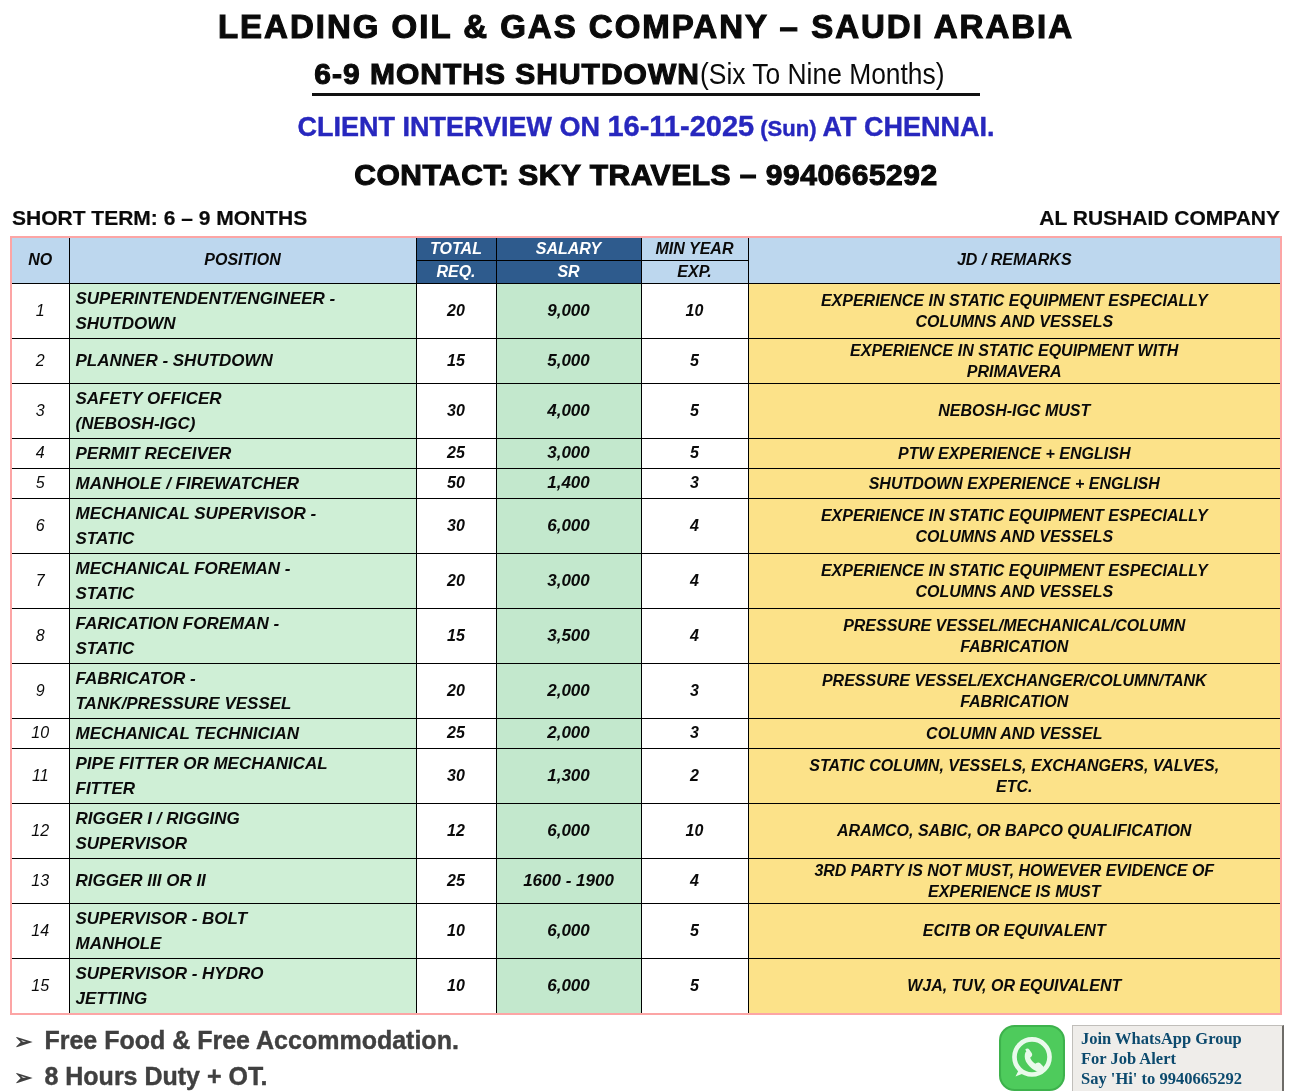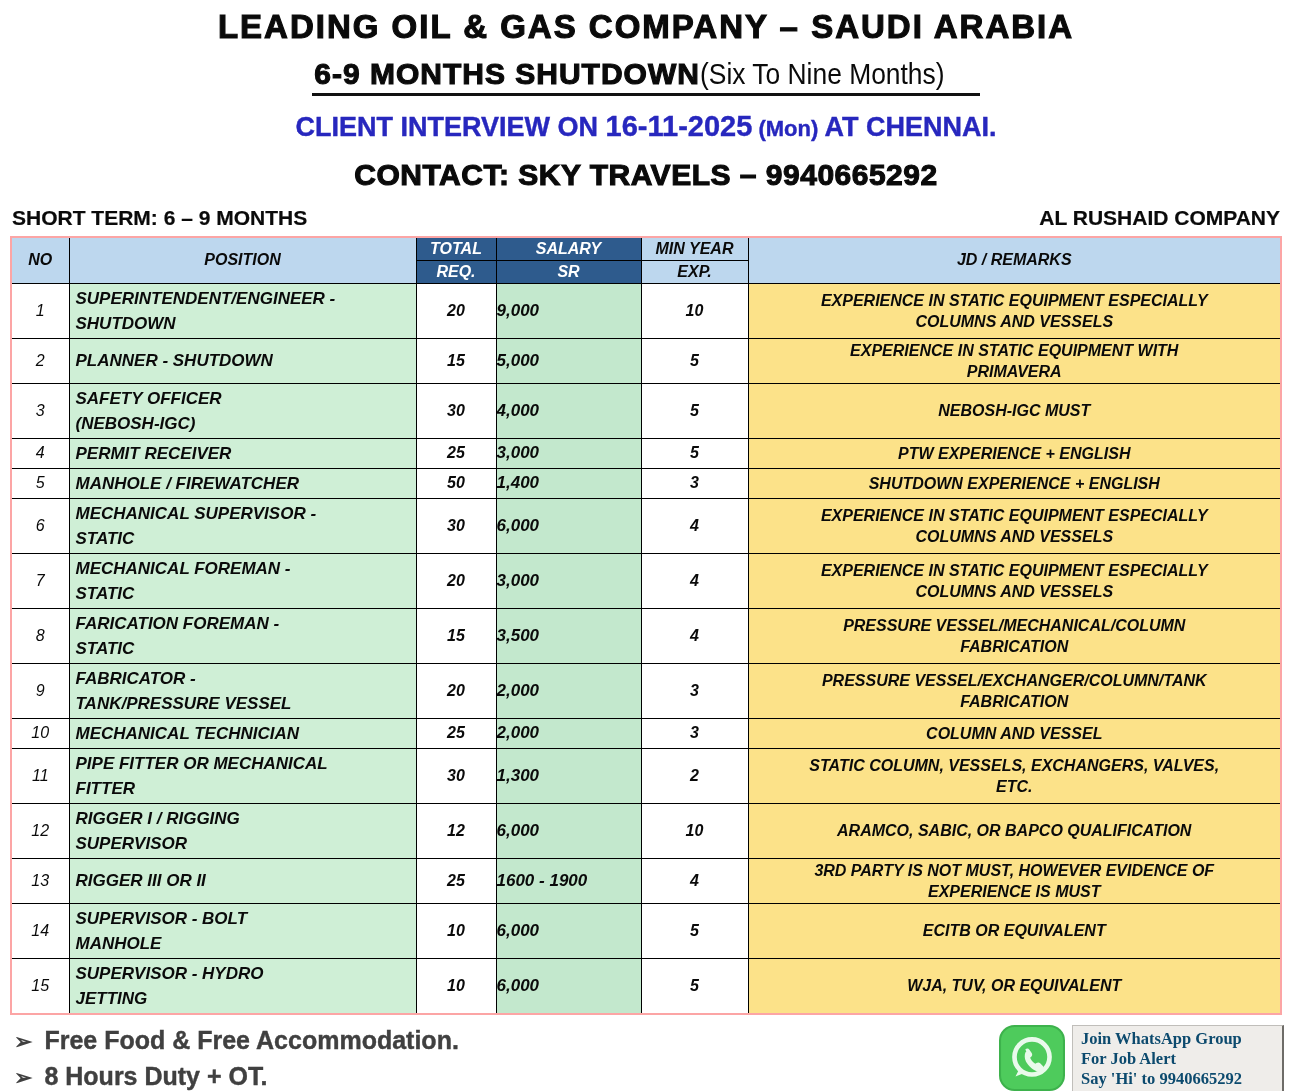--- a/index.html
+++ b/index.html
@@ -67,21 +67,21 @@
   col.c-exp { width: 107px; }
   col.c-rem { width: auto; }
 
   td { height: 27px; }
   td.no-cell { text-align: center; font-size: 16px; font-weight: 400; background: #fff; }
   td.pos-cell {
     background: #CFEFD6; text-align: left; padding: 2px 6px;
     font-size: 17px; font-weight: 700; line-height: 25px; white-space: pre-line;
   }
   td.tot-cell { background: #ffffff; text-align: center; font-size: 16px; font-weight: 700; }
-  td.sal-cell { background: #C3E8CD; text-align: left; font-size: 17px; font-weight: 700; }
+  td.sal-cell { background: #C3E8CD; text-align: center; font-size: 17px; font-weight: 700; }
   td.exp-cell { background: #ffffff; text-align: center; font-size: 16px; font-weight: 700; }
   td.rem-cell {
     background: #FCE289; text-align: center; padding: 1px 6px;
     font-size: 16px; font-weight: 700; line-height: 21px; white-space: pre-line;
   }
 
   
   .footer { position: relative; margin-top: 8px; padding-left: 14px; }
   .bullet-line {
     font-size: 25px; line-height: 34px; font-weight: 700;
@@ -105,21 +105,21 @@
 </head>
 <body>
 
 <div class="page-title heavy">LEADING OIL &amp; GAS COMPANY – SAUDI ARABIA</div>
 
 <div class="subtitle-line">
   <span class="subtitle-underline"><span class="subtitle-bold heavy">6-9 MONTHS SHUTDOWN</span><span class="subtitle-light"> (Six To Nine Months)</span></span>
 </div>
 
 <div class="interview-line">
-  <span>CLIENT INTERVIEW ON </span><span class="interview-date">16-11-2025</span><span class="interview-sun"> (Mon) </span><span>AT CHENNAI.</span>
+  <span>CLIENT INTERVIEW ON </span><span class="interview-date">16-11-2025</span><span class="interview-sun"> (Sun) </span><span>AT CHENNAI.</span>
 </div>
 
 <div class="contact-line heavy">CONTACT: SKY TRAVELS – 9940665292</div>
 
 <div class="term-row">
   <span>SHORT TERM: 6 – 9 MONTHS</span>
   <span>AL RUSHAID COMPANY</span>
 </div>
 
 <table class="jobs">

